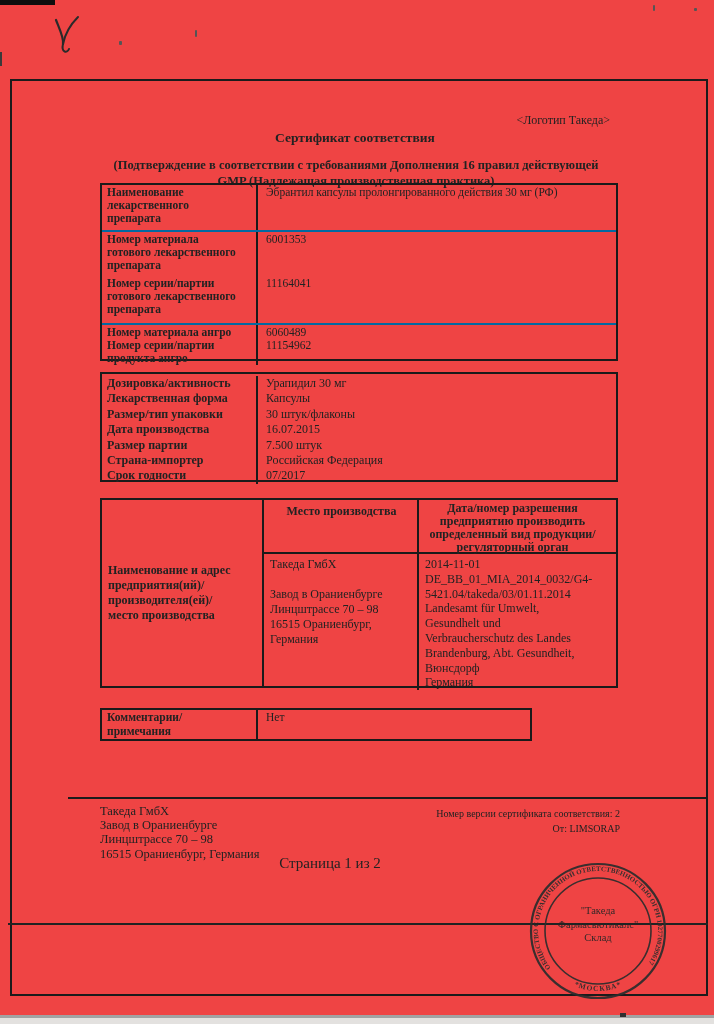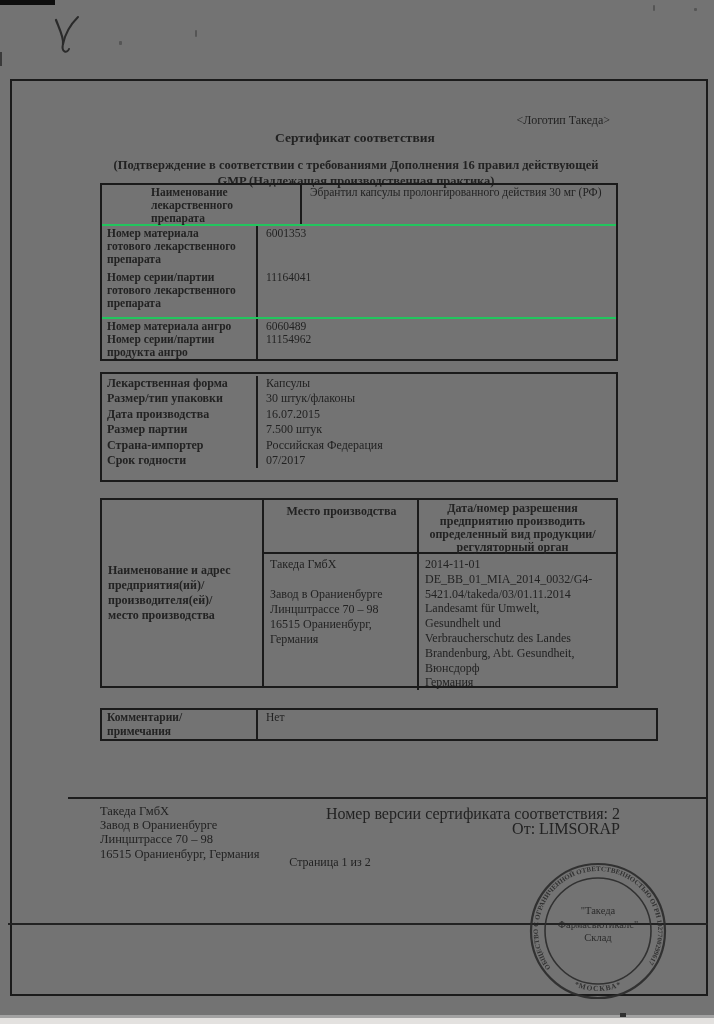--- a/index.html
+++ b/index.html
@@ -1,42 +1,42 @@
 <!DOCTYPE html>
 <html><head>
 <meta charset="utf-8">
 <style>
   html,body{margin:0;padding:0;background:#fff;}
-  .page{position:relative;width:714px;height:1024px;background:#737373;overflow:hidden;
+  .page{position:relative;width:714px;height:1024px;background:#ef4444;overflow:hidden;
         font-family:"Liberation Serif","DejaVu Serif",serif;color:#222;}
   .abs{position:absolute;}
   .pre{white-space:pre-line;}
   
   .scanbar-top{left:0;top:0;width:55px;height:5px;background:#0e0e0e;}
   .edge-mark{left:0;top:52px;width:2px;height:14px;background:#3a3a3a;}
   .bottom-line{left:0;top:1015px;width:714px;height:3px;background:#a2a2a2;}
   .bottom-band{left:0;top:1018px;width:714px;height:6px;background:#e3e1df;}
   .bottom-tick{left:620px;top:1013px;width:6px;height:4px;background:#303030;}
   .speck{background:#555;border-radius:1px;}
   
   .doc-border{left:10px;top:79px;width:698px;height:917px;border:2px solid #1b1b1b;box-sizing:border-box;}
   
   .logo{left:390px;top:113px;width:220px;text-align:right;font-size:12px;}
   .title{left:90px;top:130px;width:530px;text-align:center;font-size:13.5px;font-weight:bold;}
   .subtitle{left:58px;top:157px;width:596px;text-align:center;font-size:12.5px;font-weight:bold;line-height:16px;}
   
   .tbl{border:2px solid #1a1a1a;box-sizing:border-box;background:transparent;font-size:11.5px;}
   .trow{display:flex;box-sizing:border-box;}
-  .bt{border-top:2px solid #22c55e;}
+  .bt{border-top:2px solid #0369a1;}
   .lc{width:156px;border-right:2px solid #1a1a1a;box-sizing:border-box;
       padding:1px 4px 0 5px;font-weight:bold;}
   .vc{flex:1;box-sizing:border-box;padding:1px 6px 0 8px;font-weight:normal;}
   
   .t1{left:100px;top:183px;width:518px;height:178px;line-height:12.8px;}
-  .t1 .r1{height:39px;margin-left:44px;}
+  .t1 .r1{height:45px;}
   .t1 .r2a{height:46px;}
   .t1 .r2b{height:47px;}
   .t1 .r3{height:42px;}
   
   .t2{left:100px;top:372px;width:518px;height:110px;font-size:12px;line-height:15.4px;}
   .t2 .trow{height:15.4px;}
   .t2 .lc{padding-top:0;}
   .t2 .vc{padding-top:0;}
   .t2 .pad{height:2px;}
   
@@ -46,27 +46,27 @@
   .t3-right{flex:1;display:flex;flex-direction:column;}
   .t3-hdr{display:flex;height:54px;border-bottom:2px solid #1a1a1a;box-sizing:border-box;font-weight:bold;text-align:center;}
   .t3-body{display:flex;flex:1;}
   .c2{width:155px;border-right:2px solid #1a1a1a;box-sizing:border-box;padding:3px 4px 0 6px;}
   .c3{flex:1;box-sizing:border-box;padding:3px 16px 0 6px;border-radius:7px;}
   .t3-hdr .c2{line-height:14px;padding-top:4px;}
   .t3-hdr .c3{line-height:13px;padding-top:2px;}
   .t3-body .c2{line-height:15px;}
   .t3-body .c3{line-height:14.8px;}
   
-  .t4{left:100px;top:708px;width:558px;height:33px;line-height:13.5px;font-size:11.5px;}
+  .t4{left:100px;top:708px;width:432px;height:33px;line-height:13.5px;font-size:11.5px;}
   .t4 .trow{height:100%;}
   
   .foot-sep{left:68px;top:797px;width:638px;height:2px;background:#1c1c1c;}
   .foot-addr{left:100px;top:804px;width:270px;font-size:12.5px;line-height:14.2px;}
-  .foot-right{left:290px;top:806px;width:330px;text-align:right;font-size:16px;line-height:15px;}
-  .pageno{left:100px;top:855px;width:460px;text-align:center;font-size:12px;}
+  .foot-right{left:290px;top:806px;width:330px;text-align:right;font-size:10px;line-height:15px;}
+  .pageno{left:100px;top:855px;width:460px;text-align:center;font-size:15px;}
   .fold-line{left:8px;top:923px;width:700px;height:2px;background:#222;}
   
   .stamp{left:527px;top:860px;width:142px;height:142px;opacity:.93;}
   .stamp svg{position:absolute;left:0;top:0;}
   .stamp-center{position:absolute;left:0;top:44px;width:142px;text-align:center;
                 font-size:10.5px;line-height:13.5px;color:#262626;white-space:pre-line;}
   .hand{left:50px;top:14px;}
 </style>
 </head>
 <body>
@@ -114,20 +114,24 @@
       <div class="lc pre">Номер материала ангро
 Номер серии/партии
 продукта ангро</div>
       <div class="vc pre">6060489
 11154962</div>
     </div>
   </div>
 
   <div class="abs tbl t2">
     <div class="pad"></div>
+    <div class="trow">
+        <div class="lc">Дозировка/активность</div>
+        <div class="vc">Урапидил 30 мг</div>
+      </div>
     <div class="trow">
         <div class="lc">Лекарственная форма</div>
         <div class="vc">Капсулы</div>
       </div>
     <div class="trow">
         <div class="lc">Размер/тип упаковки</div>
         <div class="vc">30 штук/флаконы</div>
       </div>
     <div class="trow">
         <div class="lc">Дата производства</div>

